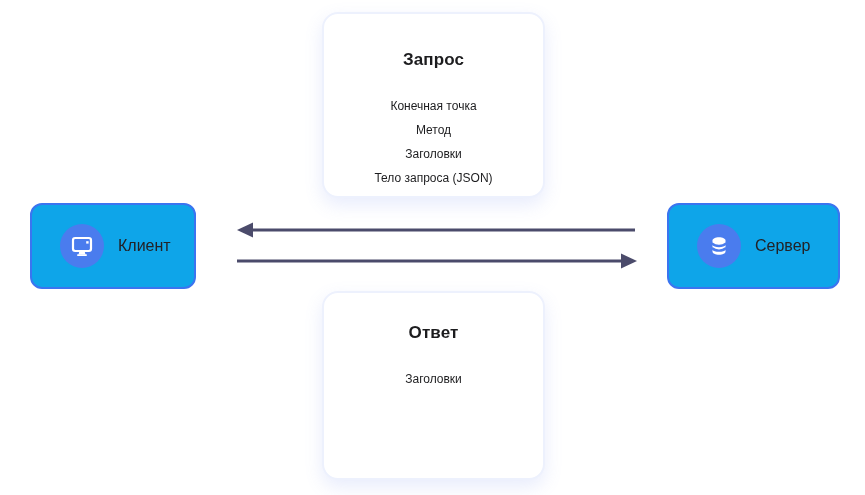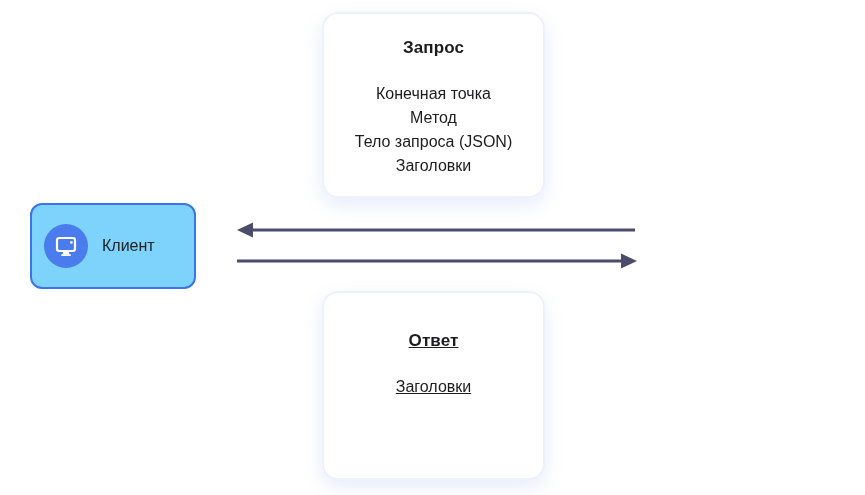--- a/index.html
+++ b/index.html
@@ -19,46 +19,46 @@
   
   .info-card {
     position: absolute;
     width: 223px;
     background: #ffffff;
     border: 2px solid #edf1fd;
     border-radius: 16px;
     box-shadow: 0 7px 18px rgba(110, 135, 235, 0.16);
     text-align: center;
   }
-  .info-card.request { left: 322px; top: 12px;  height: 186px; padding-top: 24px; }
-  .info-card.response { left: 322px; top: 291px; height: 189px; padding-top: 38px; text-decoration: underline; }
+  .info-card.request { left: 322px; top: 12px;  height: 186px; padding-top: 36px; }
+  .info-card.response { left: 322px; top: 291px; height: 189px; padding-top: 30px; }
   .info-card .card-title {
     font-size: 17px;
     font-weight: 700;
     color: #1c1c1e;
     margin-bottom: 24px;
     letter-spacing: 0.1px;
   }
   .info-card .card-item {
-    font-size: 16px;
+    font-size: 12px;
     line-height: 24px;
     color: #1d1d1f;
   }
 
   
   .node {
     position: absolute;
     top: 203px;
     height: 86px;
-    background: #7dd3fc;
+    background: #0ea5e9;
     border: 2px solid #3b74f0;
     border-radius: 12px;
     display: flex;
     align-items: center;
-    padding-left: 12px;
+    padding-left: 28px;
   }
   .node.client { left: 30px;  width: 166px; }
   .node.server { left: 667px; width: 173px; }
   .node .icon-circle {
     width: 44px;
     height: 44px;
     border-radius: 50%;
     background: #4a7cee;
     display: flex;
     align-items: center;
@@ -82,41 +82,51 @@
 </style>
 </head>
 <body>
 
 <div class="stage">
 
   <div class="info-card request">
     <div class="card-title">Запрос</div>
     <div class="card-item">Конечная точка</div>
     <div class="card-item">Метод</div>
+    <div class="card-item">Заголовки</div>
     <div class="card-item">Тело запроса (JSON)</div>
-    <div class="card-item">Заголовки</div>
   </div>
 
   <div class="info-card response">
     <div class="card-title">Ответ</div>
     <div class="card-item">Заголовки</div>
   </div>
 
   <div class="node client">
     <span class="icon-circle">
       <svg width="26" height="26" viewBox="0 0 26 26" aria-hidden="true">
         <rect x="4" y="5" width="18" height="13" rx="2.2" fill="none" stroke="#ffffff" stroke-width="2.2"></rect>
         <rect x="17.2" y="8.2" width="2.4" height="2.4" fill="#ffffff"></rect>
         <path d="M10.5 18 L15.5 18 L16.5 21.5 L9.5 21.5 Z" fill="#ffffff"></path>
         <rect x="8" y="21.2" width="10" height="1.8" rx="0.9" fill="#ffffff"></rect>
       </svg>
     </span>
     <span class="node-label">Клиент</span>
   </div>
 
+  <div class="node server">
+    <span class="icon-circle">
+      <svg width="26" height="26" viewBox="0 0 26 26" aria-hidden="true">
+        <path d="M6.5 7.5 C6.5 5.6 9.4 4.2 13 4.2 C16.6 4.2 19.5 5.6 19.5 7.5 L19.5 18.5 C19.5 20.4 16.6 21.8 13 21.8 C9.4 21.8 6.5 20.4 6.5 18.5 Z" fill="#ffffff"></path>
+        <path d="M6.5 10.8 C7.8 12.2 10.2 13 13 13 C15.8 13 18.2 12.2 19.5 10.8" fill="none" stroke="#4a7cee" stroke-width="2.4" stroke-linecap="round"></path>
+        <path d="M6.5 15.4 C7.8 16.8 10.2 17.6 13 17.6 C15.8 17.6 18.2 16.8 19.5 15.4" fill="none" stroke="#4a7cee" stroke-width="2.4" stroke-linecap="round"></path>
+      </svg>
+    </span>
+    <span class="node-label">Сервер</span>
+  </div>
 
   <svg class="arrows" viewBox="0 0 865 495">
     <g>
       <line x1="635" y1="230" x2="251" y2="230" stroke="#4b4b6b" stroke-width="3"></line>
       <polygon points="237,230 253,222.5 253,237.5" fill="#4b4b6b"></polygon>
     </g>
     <g>
       <line x1="237" y1="261" x2="623" y2="261" stroke="#4b4b6b" stroke-width="3"></line>
       <polygon points="637,261 621,253.5 621,268.5" fill="#4b4b6b"></polygon>
     </g>

